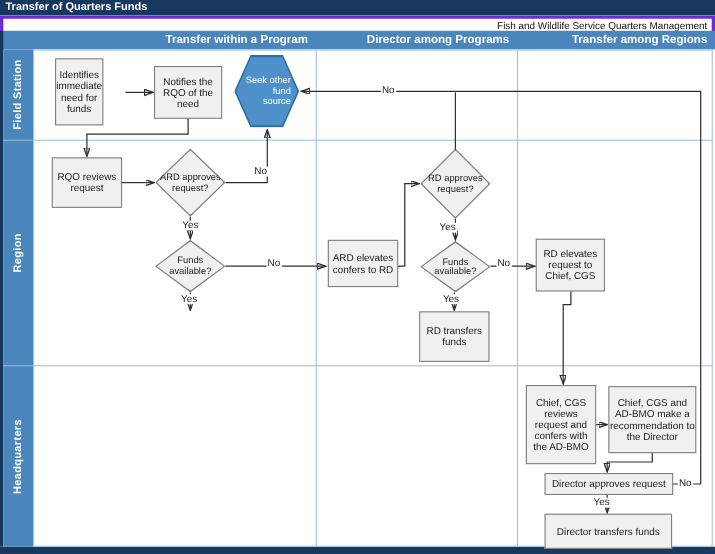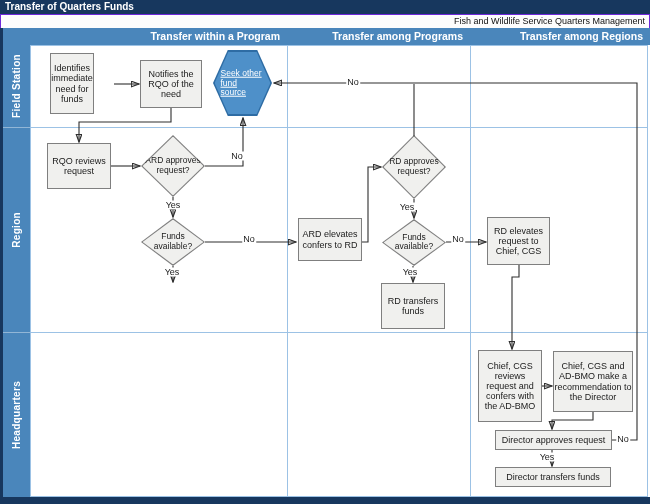--- a/index.html
+++ b/index.html
@@ -7,21 +7,21 @@
     --shapefill:#F0F0EE; --shapeborder:#7F7F7F;
     --hexfill:#4E90C9; --hexborder:#2E6CA4; --line:#2E2E2E;
   }
   html,body{margin:0;padding:0;background:#fff;}
   #page{position:relative;width:650px;height:504px;overflow:hidden;
         font-family:"Liberation Sans",sans-serif;background:#fff;}
   
   .titlebar{position:absolute;left:0;top:0;width:650px;height:14px;background:var(--navy);
             color:#fff;font-size:10px;font-weight:bold;line-height:14px;padding-left:5px;box-sizing:border-box;}
   .subbar{position:absolute;left:0;top:14px;width:650px;height:20px;background:#fdfdfd;
-          border:1px solid #6d28d9;box-sizing:border-box;color:#111;font-size:9px;
+          border:3px solid #6d28d9;box-sizing:border-box;color:#111;font-size:9px;
           line-height:12px;text-align:right;padding-right:4px;}
   .colheaders{position:absolute;left:0;top:28px;width:650px;height:17px;background:var(--band);display:flex;}
   .colheaders .col{height:17px;line-height:17px;color:#fff;font-weight:bold;font-size:10.5px;
                    text-align:right;box-sizing:border-box;padding-right:7px;}
   .c1{width:287px}.c2{width:183px}.c3{width:180px}
   
   .leftedge{position:absolute;left:0;top:28px;width:3px;height:469px;background:var(--navy);}
   .bottombar{position:absolute;left:0;top:497px;width:650px;height:7px;background:var(--navy);}
   
   .sidebar{position:absolute;left:3px;top:45px;width:27px;height:452px;background:var(--band);
@@ -43,40 +43,40 @@
   .nl{font-size:9px;color:#1a1a1a;line-height:1.12;}
   .dia{clip-path:polygon(50% 0,100% 50%,50% 100%,0 50%);background:var(--shapeborder);}
   .dia-in{position:absolute;inset:1.6px;clip-path:polygon(50% 0,100% 50%,50% 100%,0 50%);
           background:var(--shapefill);}
   .dia .nl{position:absolute;left:50%;top:50%;transform:translate(-50%,-50%);width:56px;
            text-align:center;font-size:8.5px;}
   .hex{clip-path:polygon(25% 0,75% 0,100% 50%,75% 100%,25% 100%,0 50%);background:var(--hexborder);}
   .hex-in{position:absolute;inset:1.6px;clip-path:polygon(25% 0,75% 0,100% 50%,75% 100%,25% 100%,0 50%);
           background:var(--hexfill);}
   .hex .nl{position:absolute;left:50%;top:50%;transform:translate(-50%,-50%);width:44px;
-           text-align:left;color:#fff;font-size:8.5px;text-decoration:underline;}
+           text-align:right;color:#fff;font-size:8.5px;}
   
   svg.wires{position:absolute;left:0;top:0;z-index:5;pointer-events:none;}
   svg.wires path{fill:none;stroke:var(--line);stroke-width:1.1px;}
   .ah{fill:var(--line);}
   
   .elabel{position:absolute;z-index:6;transform:translate(-50%,-50%);font-size:9px;color:#222;
           background:#fff;padding:0 1px;line-height:1;}
 </style>
 </head>
 <body>
 
 <div id="page">
 
   <div class="titlebar">Transfer of Quarters Funds</div>
   <div class="subbar">Fish and Wildlife Service Quarters Management</div>
 
   <div class="colheaders">
     <div class="col c1">Transfer within a Program</div>
-    <div class="col c2">Transfer among Programs</div>
+    <div class="col c2">Director among Programs</div>
     <div class="col c3">Transfer among Regions</div>
   </div>
 
   <div class="leftedge"></div>
   <div class="bottombar"></div>
 
   <div class="sidebar">
     <div class="laneseg ls1">
       <span class="vtext">Field Station</span>
     </div>
@@ -138,21 +138,21 @@
 
   <div class="node proc" style="left:553px;top:351px;width:80px;height:61px">
     <span class="nl">Chief, CGS and AD-BMO make a recommendation to the Director</span>
   </div>
   <div class="node proc" style="left:478px;top:350px;width:64px;height:72px">
     <span class="nl">Chief, CGS reviews request and confers with the AD-BMO</span>
   </div>
   <div class="node proc" style="left:495px;top:430px;width:117px;height:20px">
     <span class="nl">Director approves request</span>
   </div>
-  <div class="node proc" style="left:495px;top:467px;width:116px;height:20px">
+  <div class="node proc" style="left:495px;top:467px;width:116px;height:32px">
     <span class="nl">Director transfers funds</span>
   </div>
 
   <svg class="wires" width="650" height="504" viewBox="0 0 650 504">
     <defs>
       <marker id="ah" markerWidth="8" markerHeight="6" refX="7" refY="2.5" orient="auto">
         <path class="ah" d="M0,0 L7,2.5 L0,5 z" stroke="none"></path>
       </marker>
     </defs>
     <path d="M114,84 L139,84" marker-end="url(#ah)"></path>

